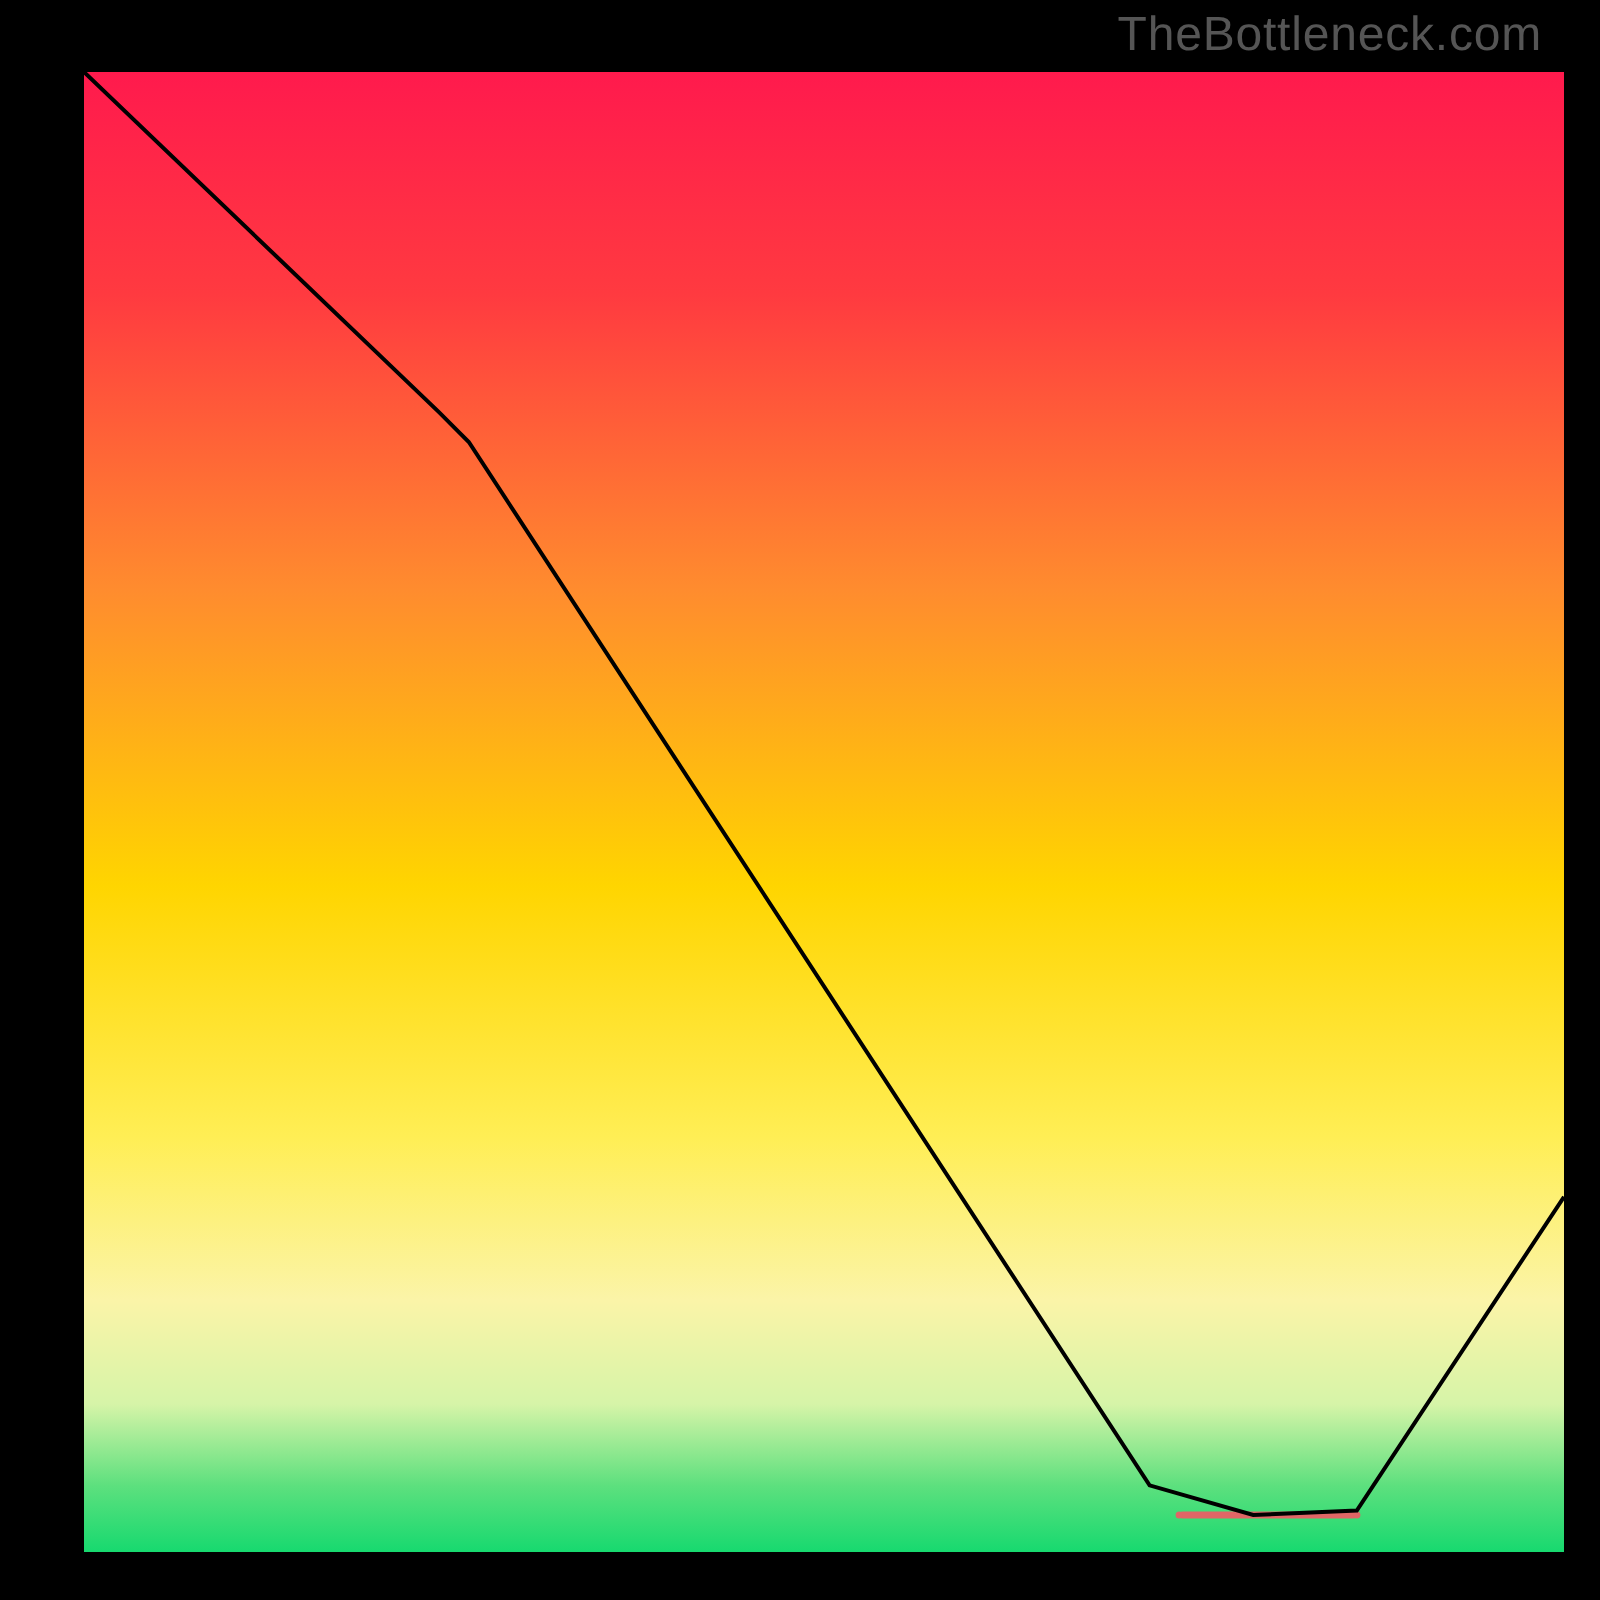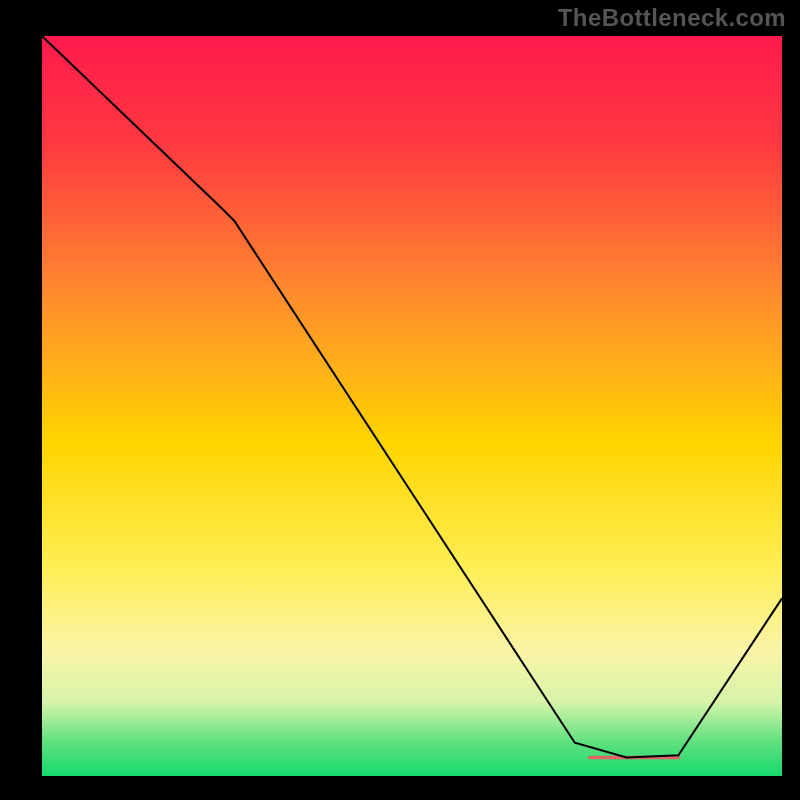--- a/index.html
+++ b/index.html
@@ -13,24 +13,24 @@
   }
   .frame {
     position: relative;
     width: 800px;
     height: 800px;
     background: #000;
   }
   .watermark {
     position: absolute;
     top: 4px;
-    right: 14px;
+    right: 29px;
     color: #555;
     font-size: 24px;
-    font-weight: 700;
+    font-weight: 400;
     letter-spacing: 0.4px;
     z-index: 5;
   }
   .plot-area {
     position: absolute;
     left: 42px;
     top: 36px;
     width: 740px;
     height: 740px;
     background: #000;

